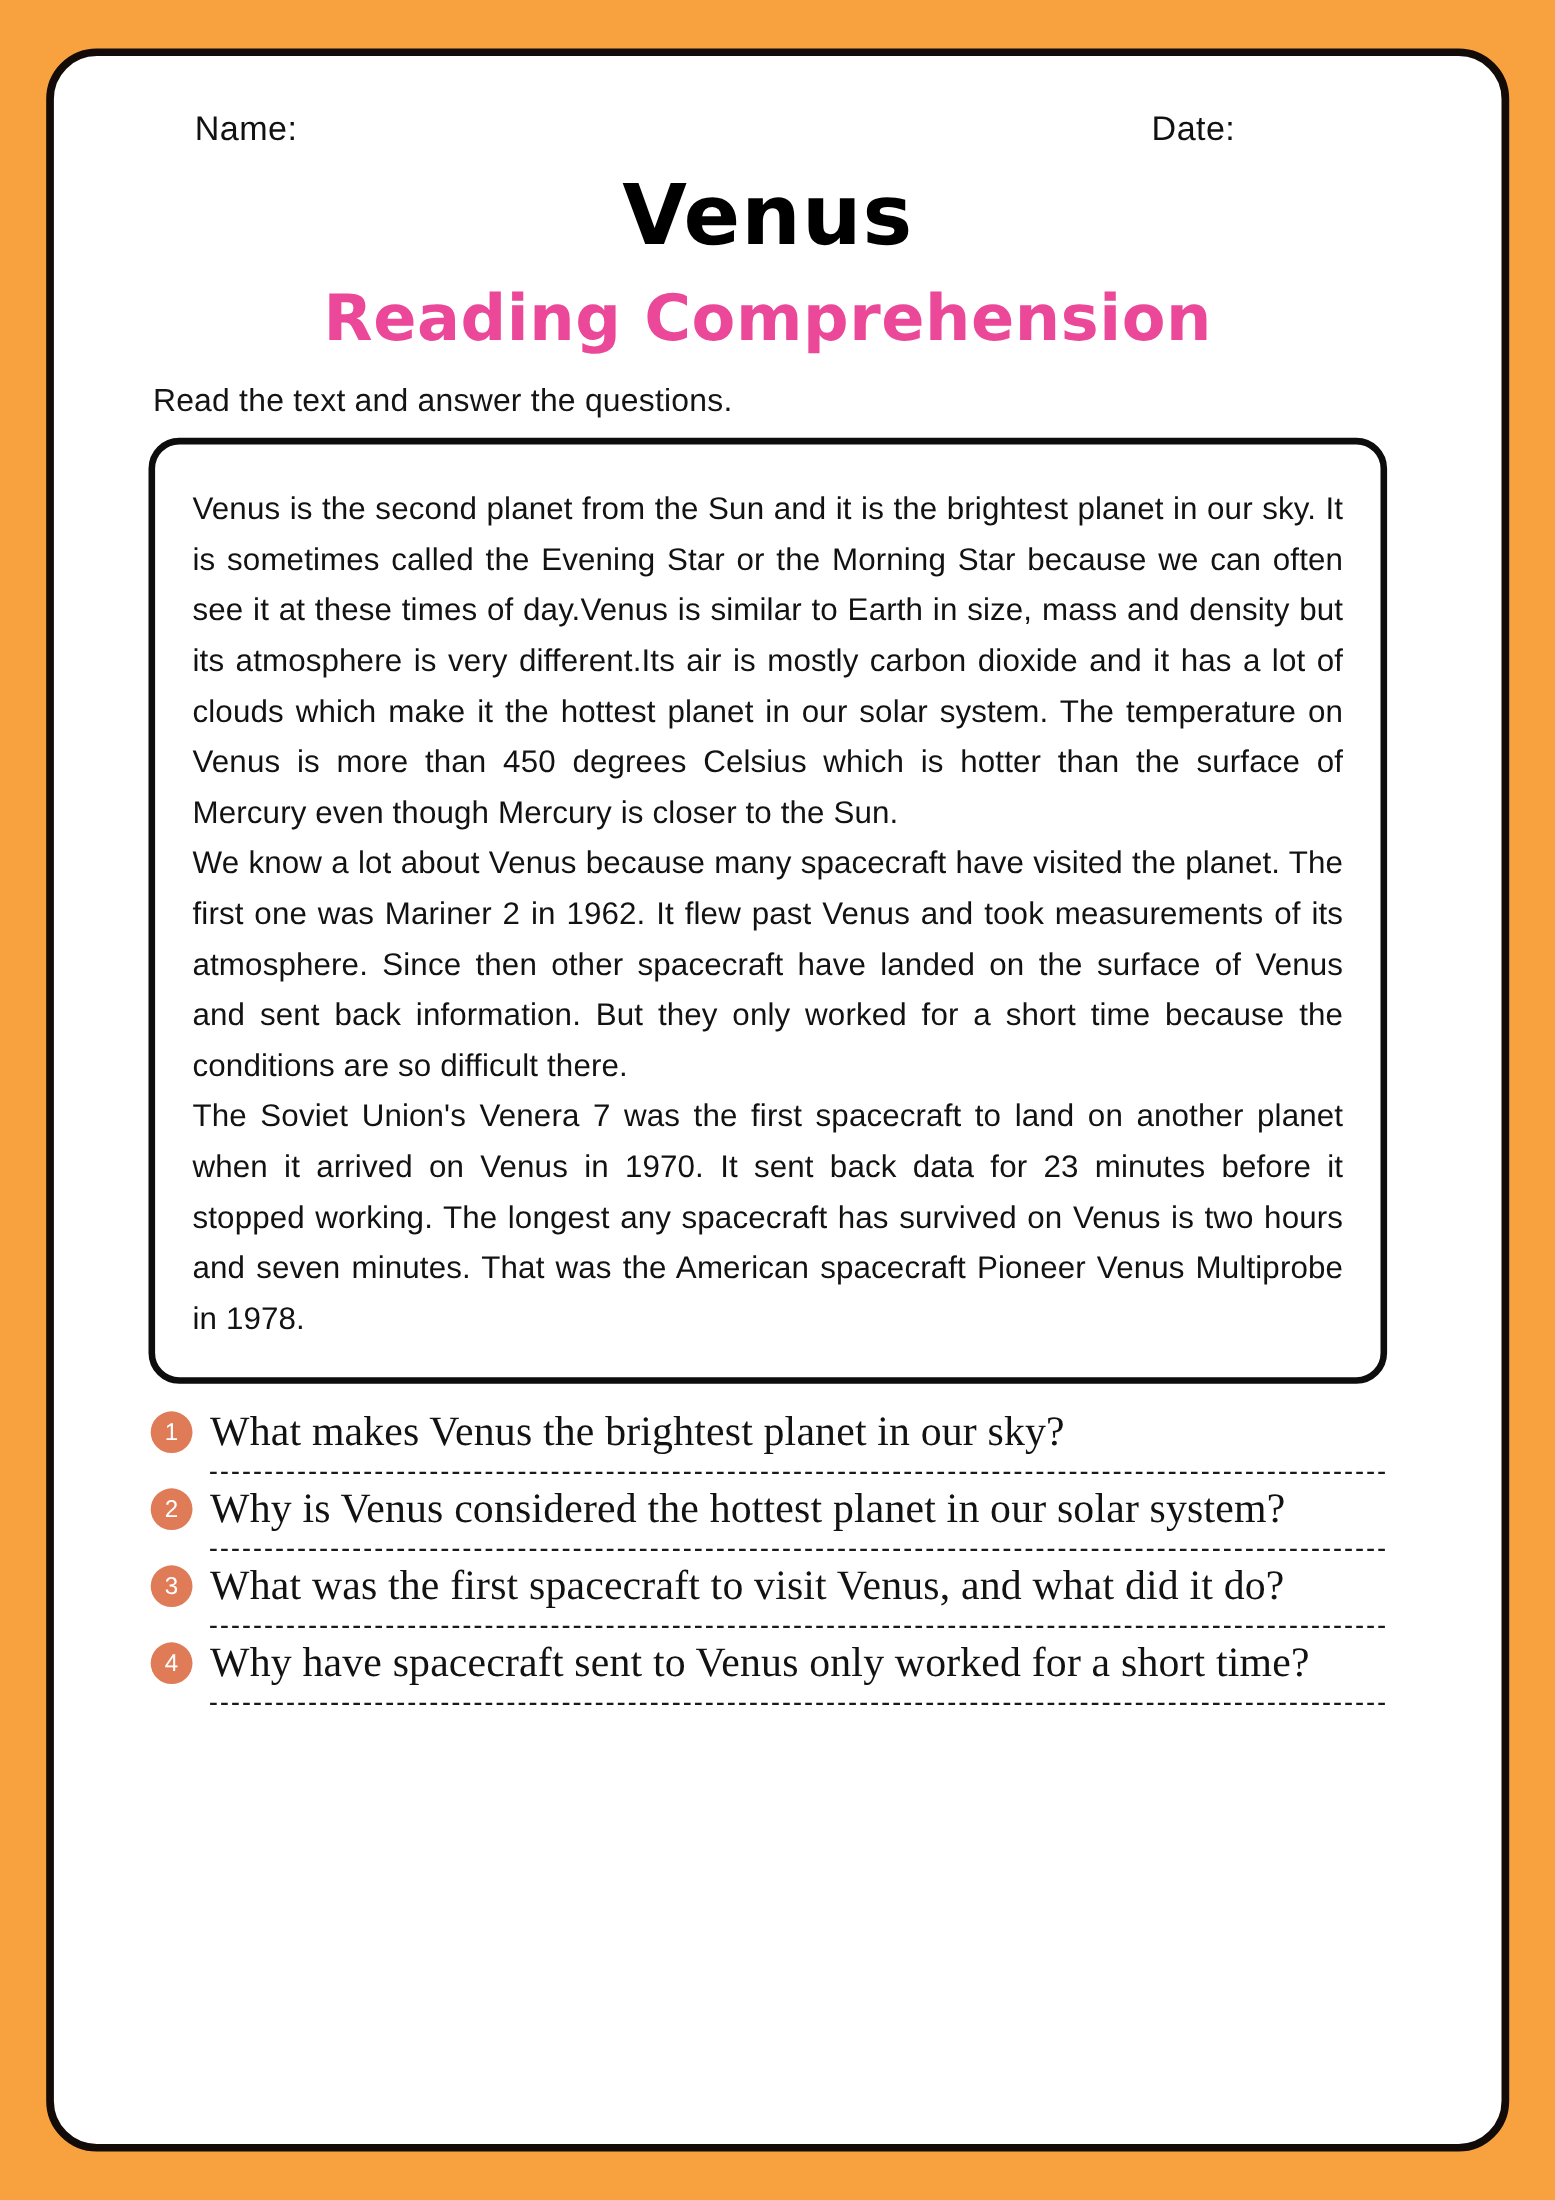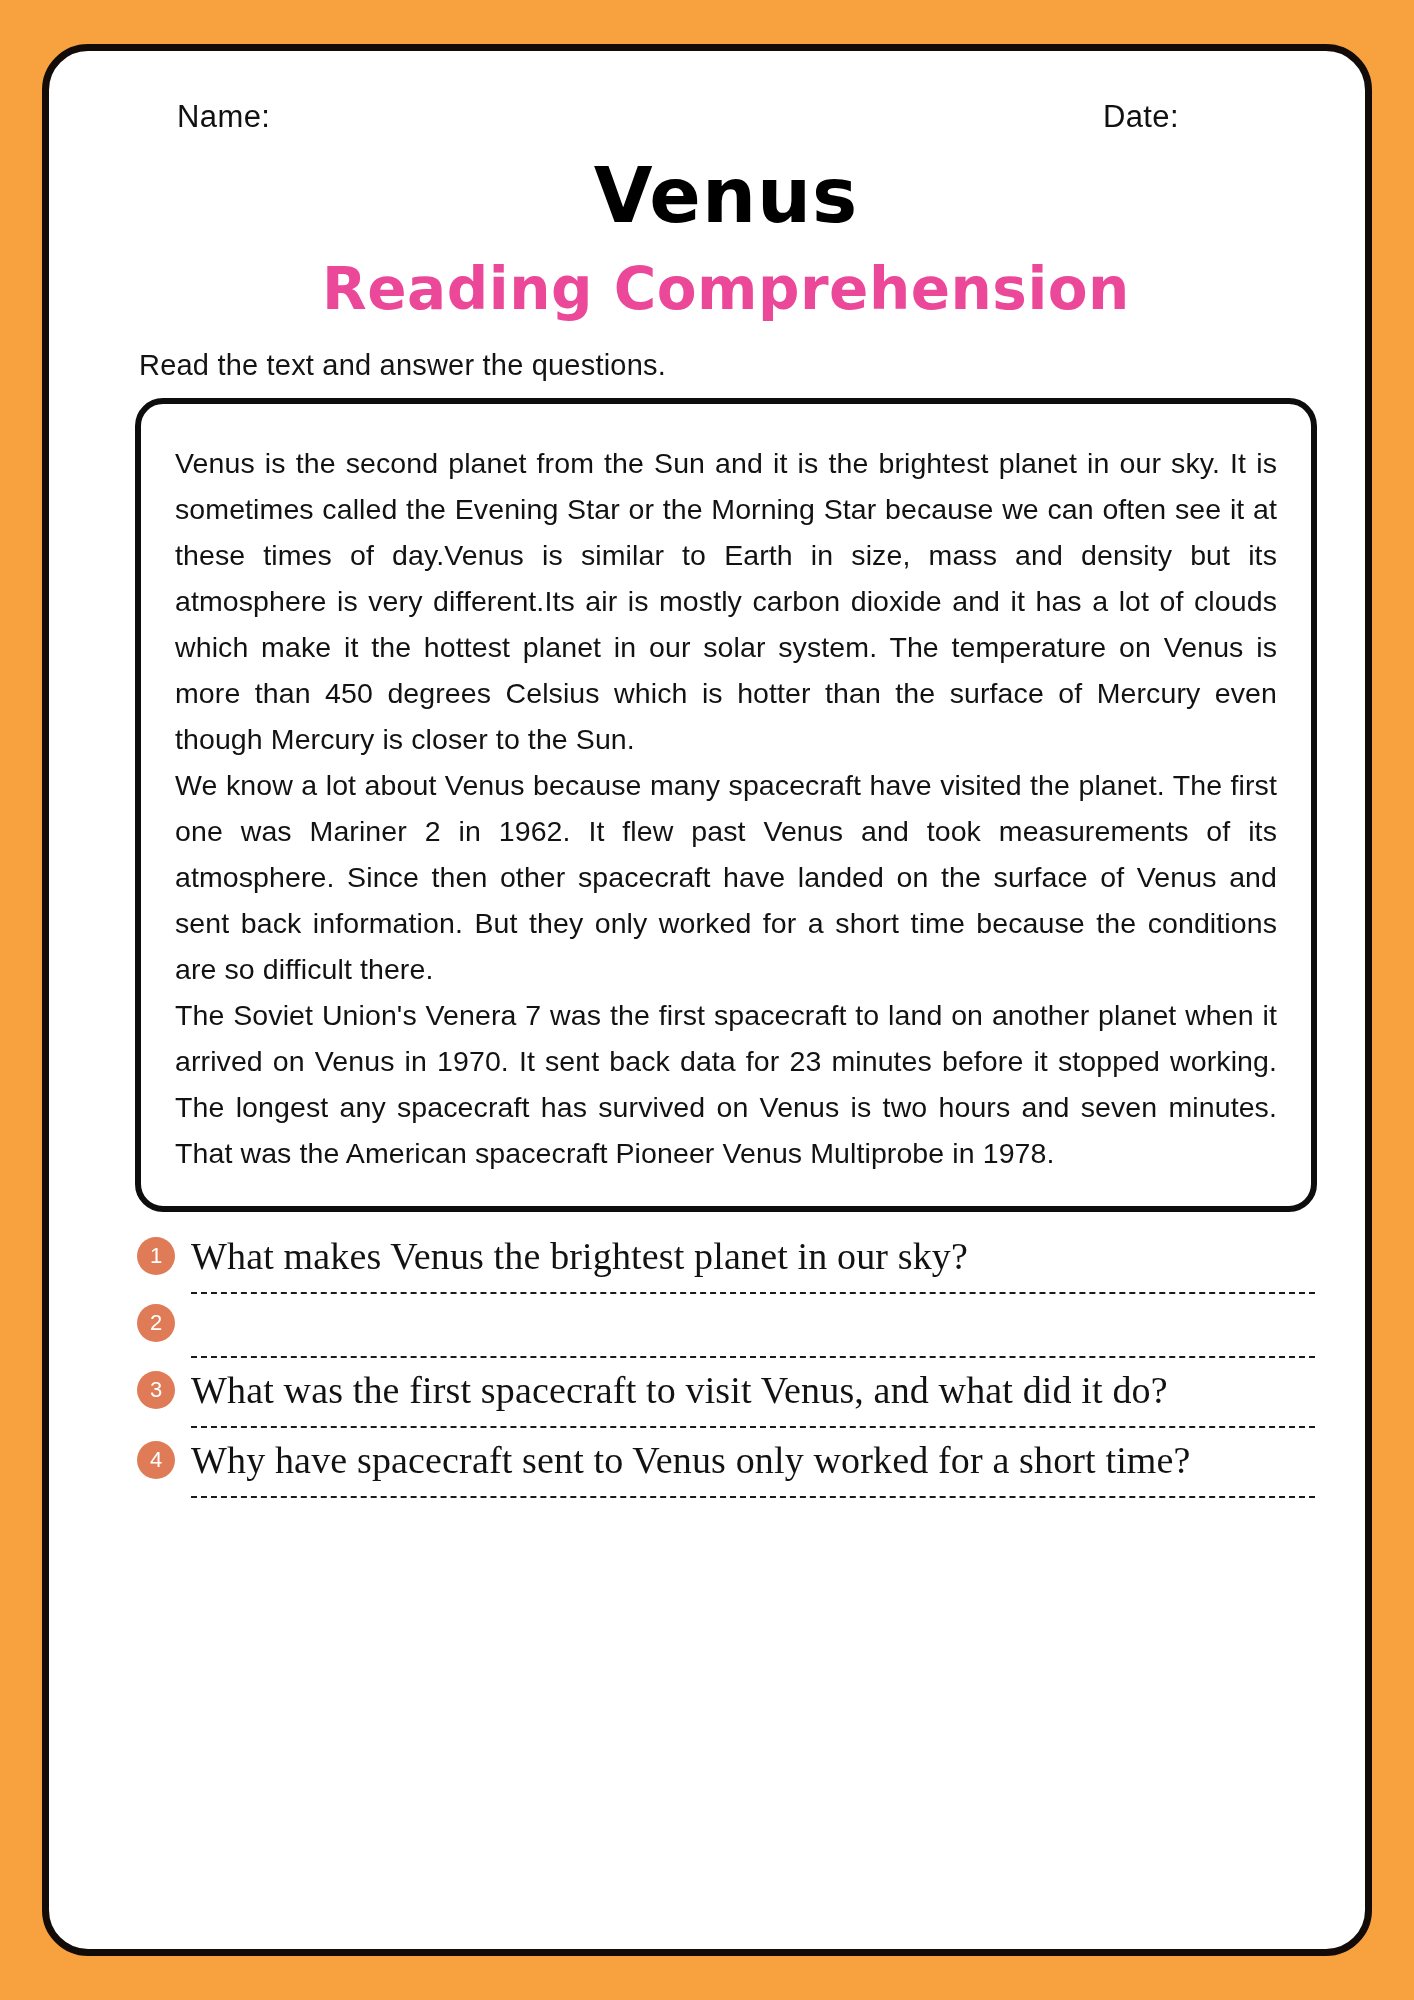--- a/index.html
+++ b/index.html
@@ -24,21 +24,21 @@
     height: 1912px;
     background: #ffffff;
     border: 7px solid #120b08;
     border-radius: 46px;
     box-sizing: border-box;
   }
 
   .page-inner {
     position: absolute;
     left: 0; top: 0; right: 0; bottom: 0;
-    padding: 48px 48px 40px 86px;
+    padding: 48px 104px 40px 86px;
     box-sizing: border-box;
   }
 
   
   .meta-row {
     display: flex;
     justify-content: space-between;
     align-items: baseline;
     padding: 0 12px 0 42px;
     box-sizing: border-box;
@@ -171,20 +171,21 @@
         <div class="q-row">
           <div class="q-num">1</div>
           <div class="q-text">What makes Venus the brightest planet in our sky?</div>
         </div>
         <div class="answer-line"></div>
       </div>
 
       <div class="q-item">
         <div class="q-row">
           <div class="q-num">2</div>
+          <div class="q-text">Why is Venus considered the hottest planet in our solar system?</div>
         </div>
         <div class="answer-line"></div>
       </div>
 
       <div class="q-item">
         <div class="q-row">
           <div class="q-num">3</div>
           <div class="q-text">What was the first spacecraft to visit Venus, and what did it do?</div>
         </div>
         <div class="answer-line"></div>

